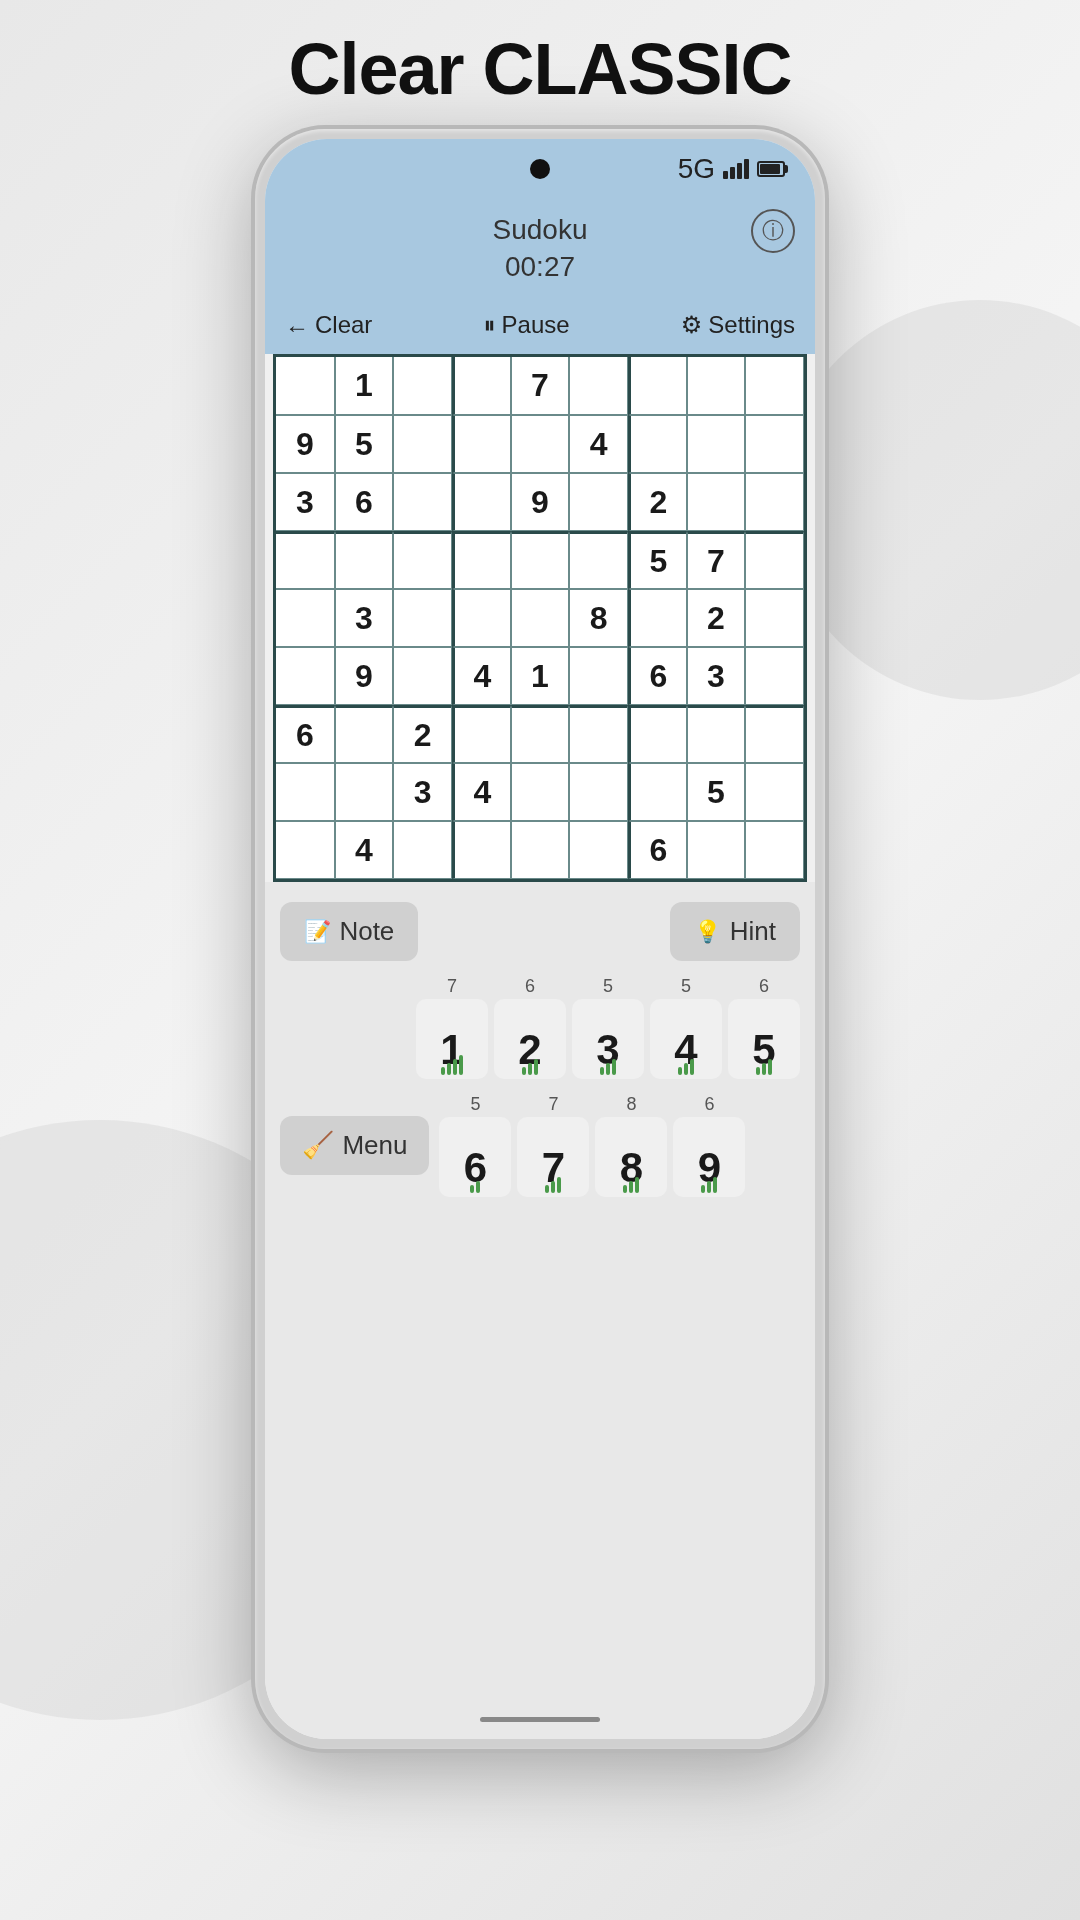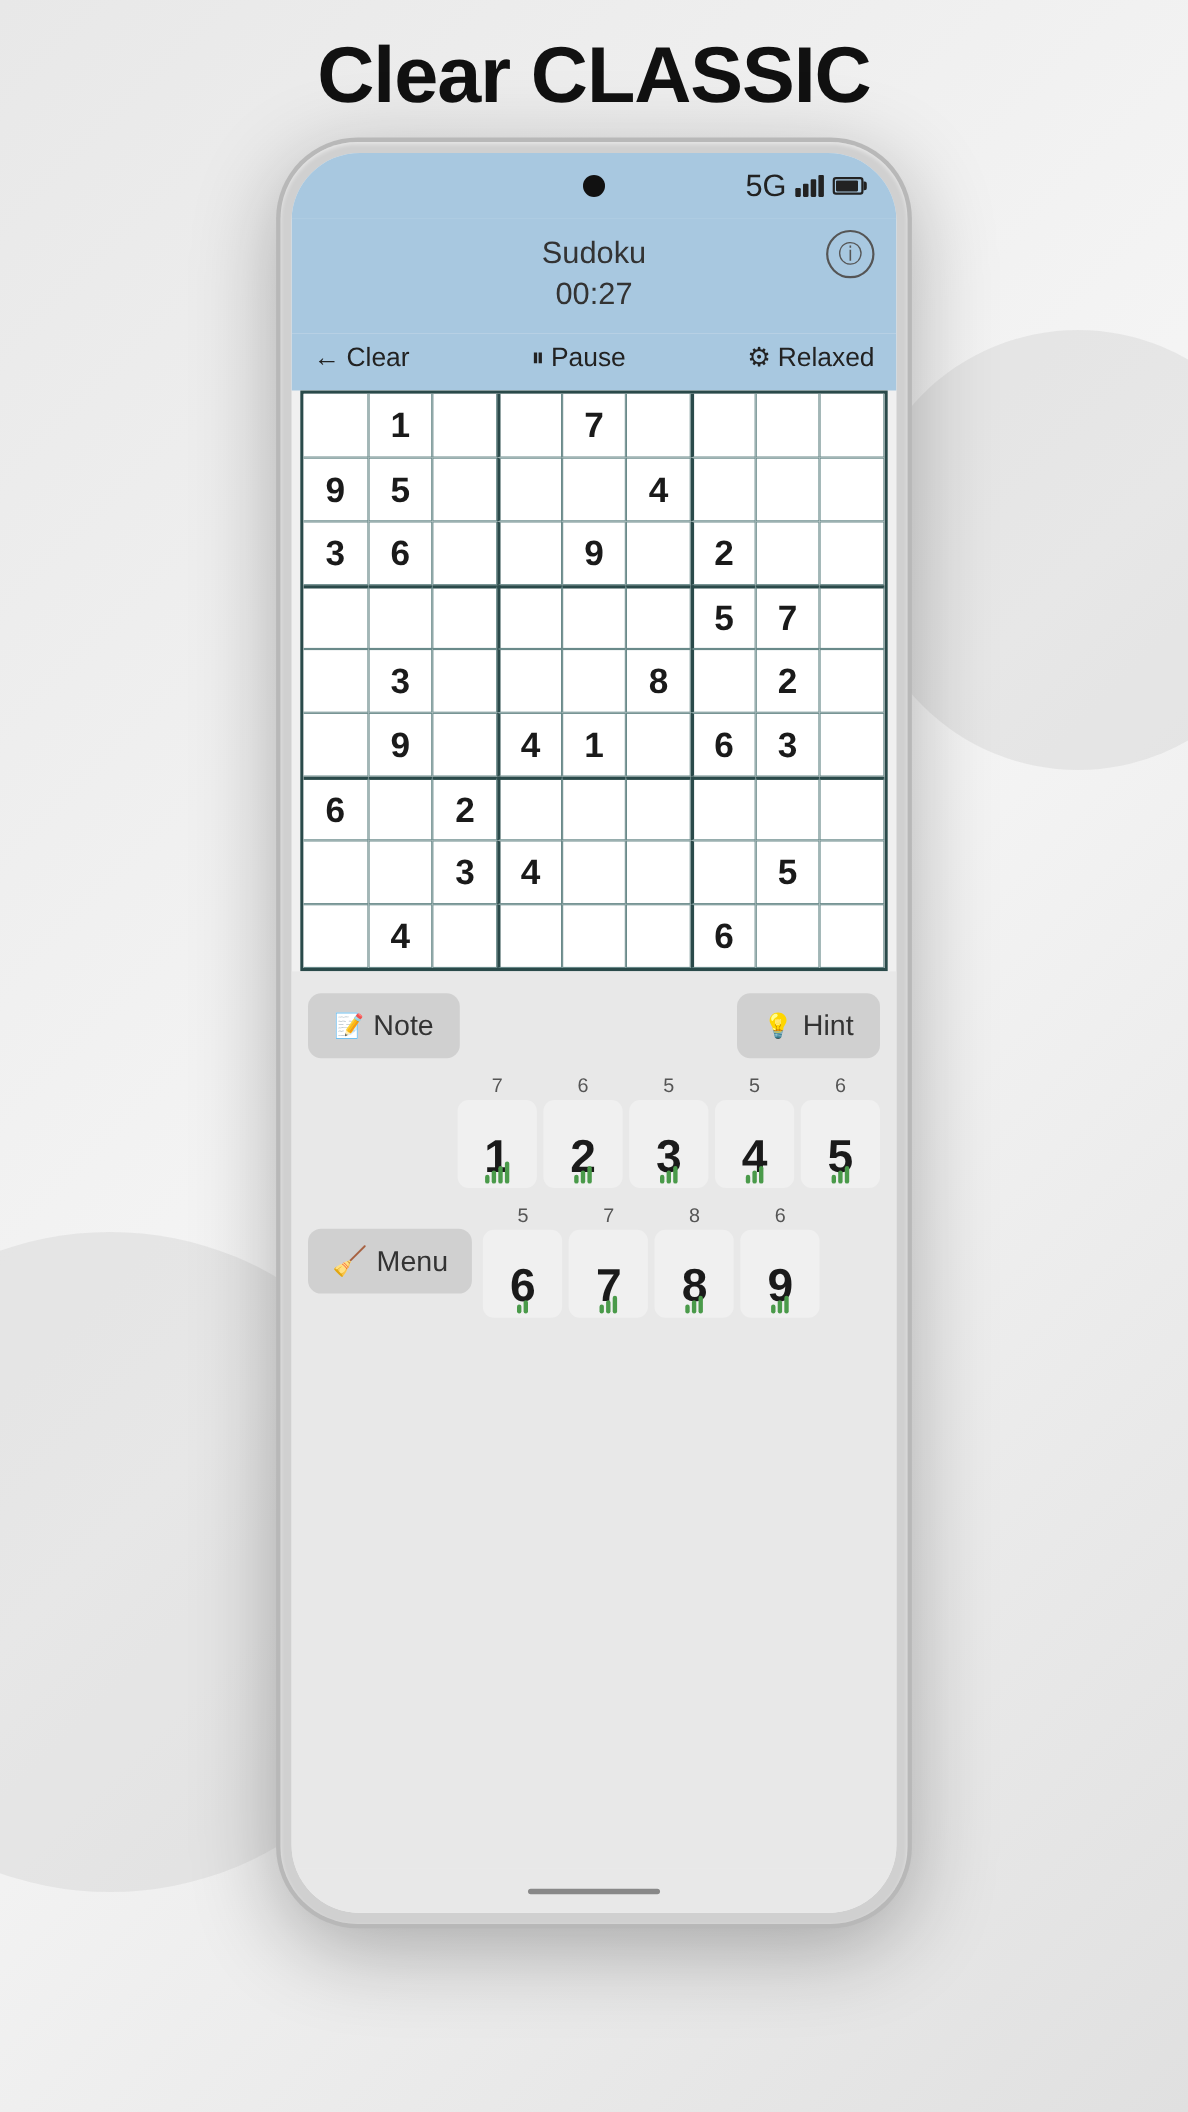--- a/index.html
+++ b/index.html
@@ -375,21 +375,21 @@
       <button class="nav-btn">
         <span>←</span>
         <span>Clear</span>
       </button>
       <button class="nav-btn">
         <span>⏸</span>
         <span>Pause</span>
       </button>
       <button class="nav-btn">
         <span>⚙</span>
-        <span>Relaxed</span>
+        <span>Settings</span>
       </button>
     </div>
 
     <div class="grid-container" id="sudoku-grid">
     <div class="cell" data-row="0" data-col="0" style="border-left: none; border-top: none;"></div>
         <div class="cell" data-row="0" data-col="1" style="border-top: none;">1</div>
         <div class="cell" data-row="0" data-col="2" style="border-top: none;"></div>
         <div class="cell" data-row="0" data-col="3" style="border-left: 3px solid rgb(42, 74, 74); border-top: none;"></div>
         <div class="cell" data-row="0" data-col="4" style="border-top: none;">7</div>
         <div class="cell" data-row="0" data-col="5" style="border-top: none;"></div>

